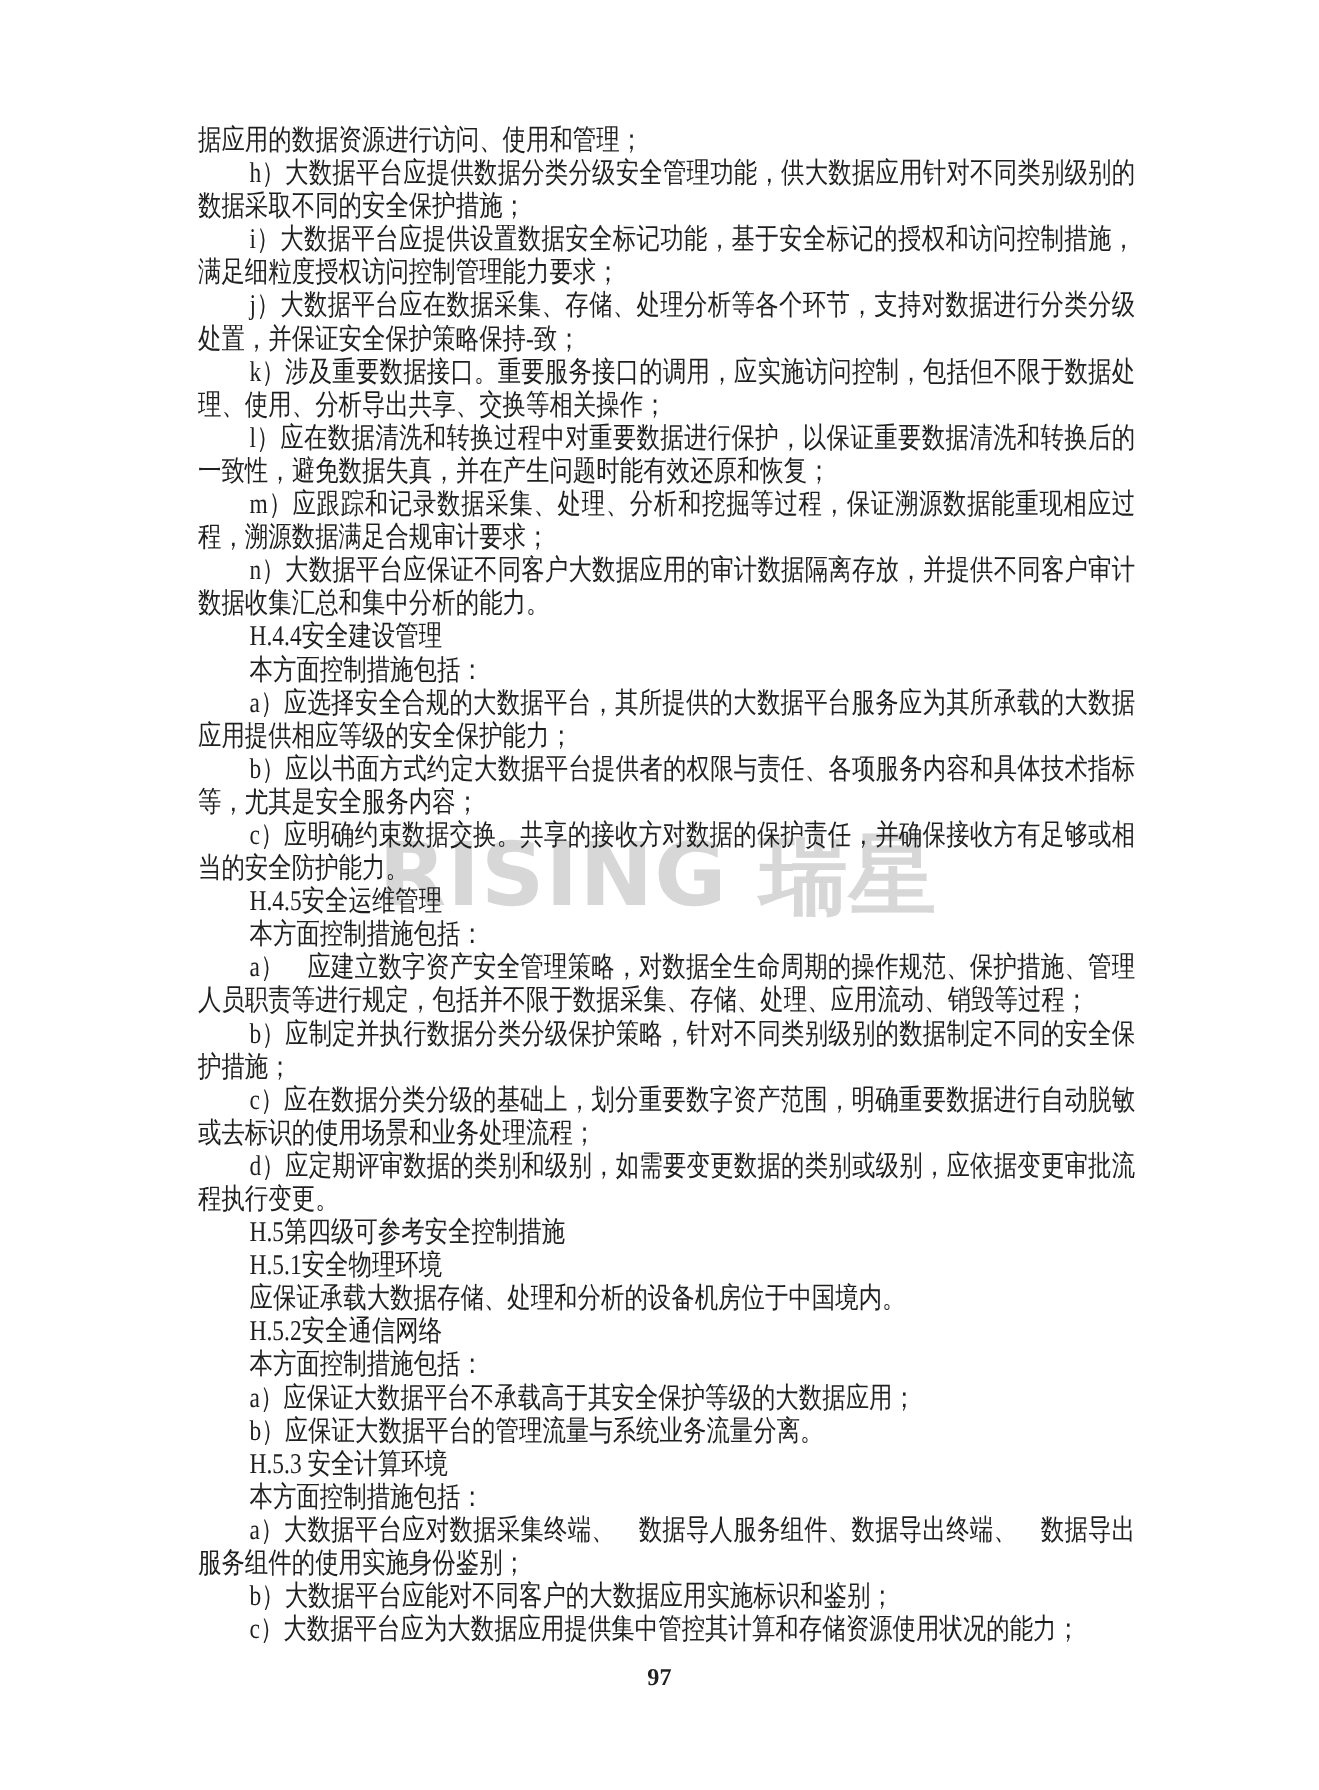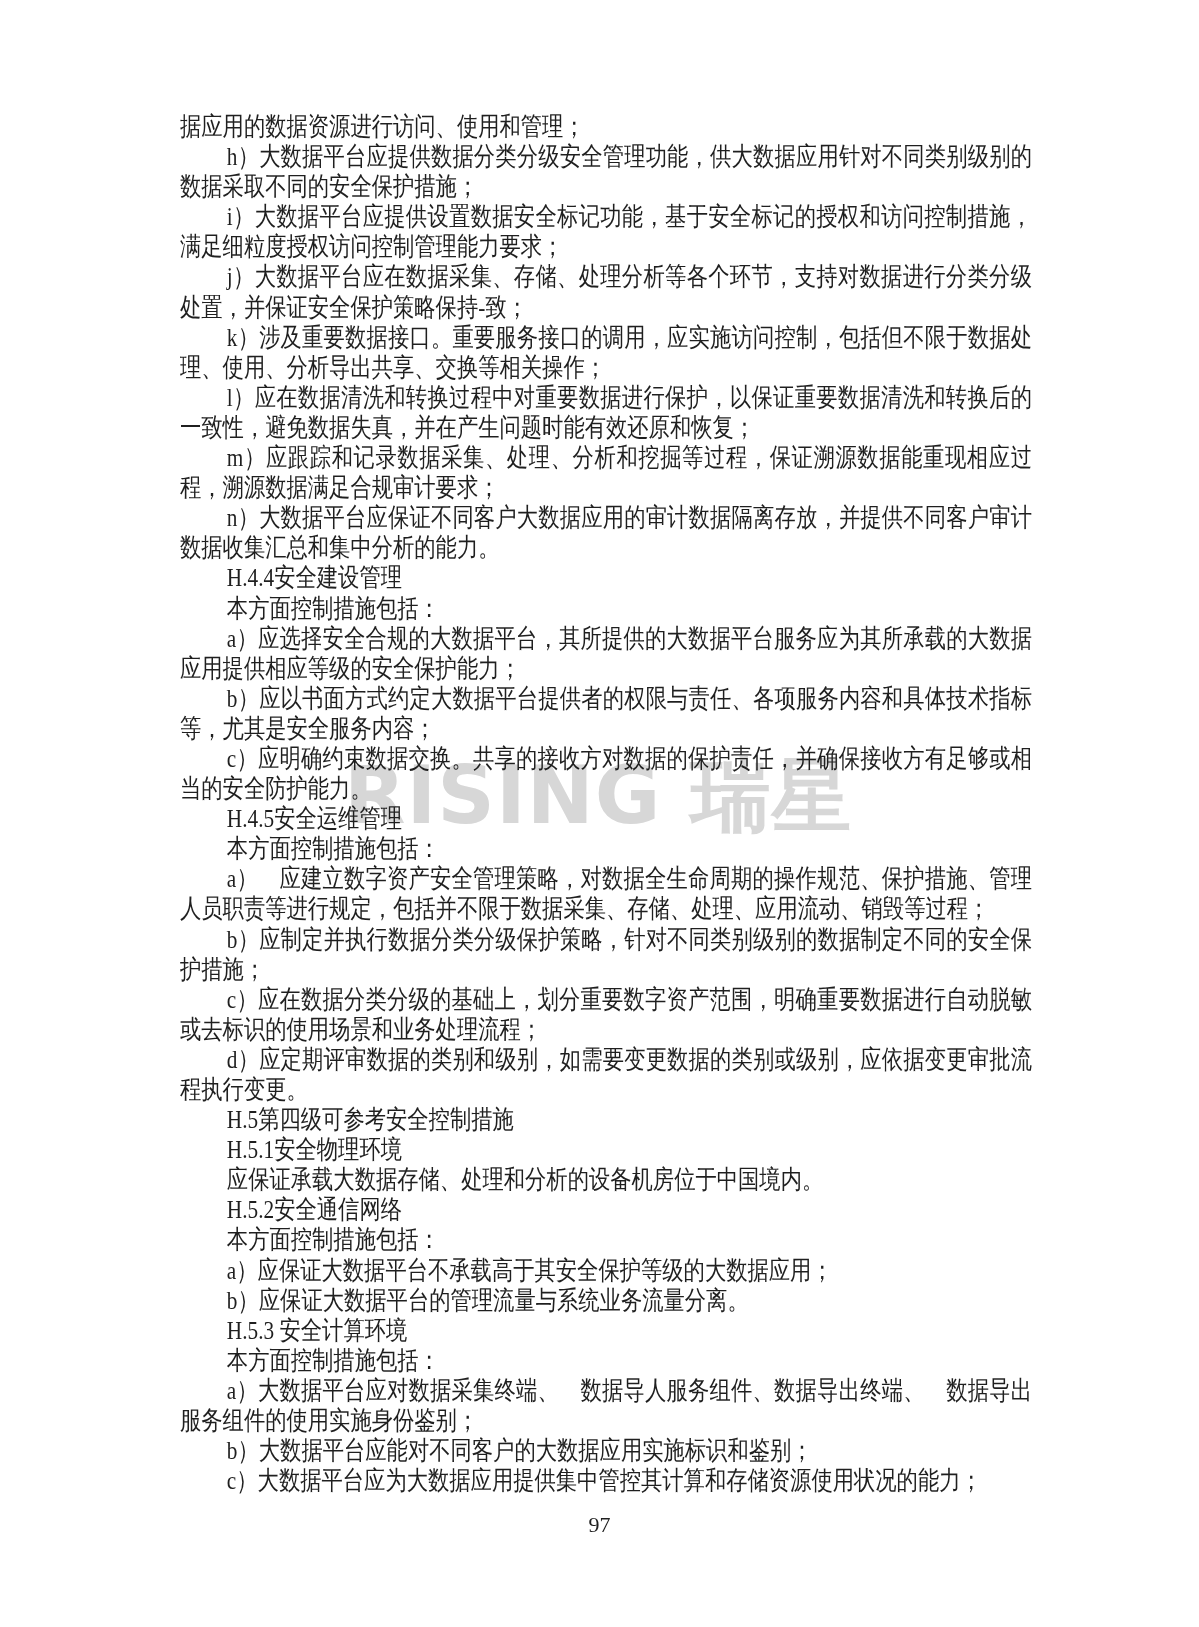--- a/index.html
+++ b/index.html
@@ -49,20 +49,21 @@
   .page-number{
     position:absolute;
     left:0;
     top:1511px;
     width:1199px;
     z-index:1;
     text-align:center;
     color:var(--text-color);
     font-size:22px;
     line-height:28px;
+    font-weight:bold;
   }
 </style>
 </head>
 <body>
 
 <div class="page">
   <div class="watermark">RISING 瑞星</div>
 
   <main class="content" id="content">
       <p>据应用的数据资源进行访问、使用和管理；</p>

